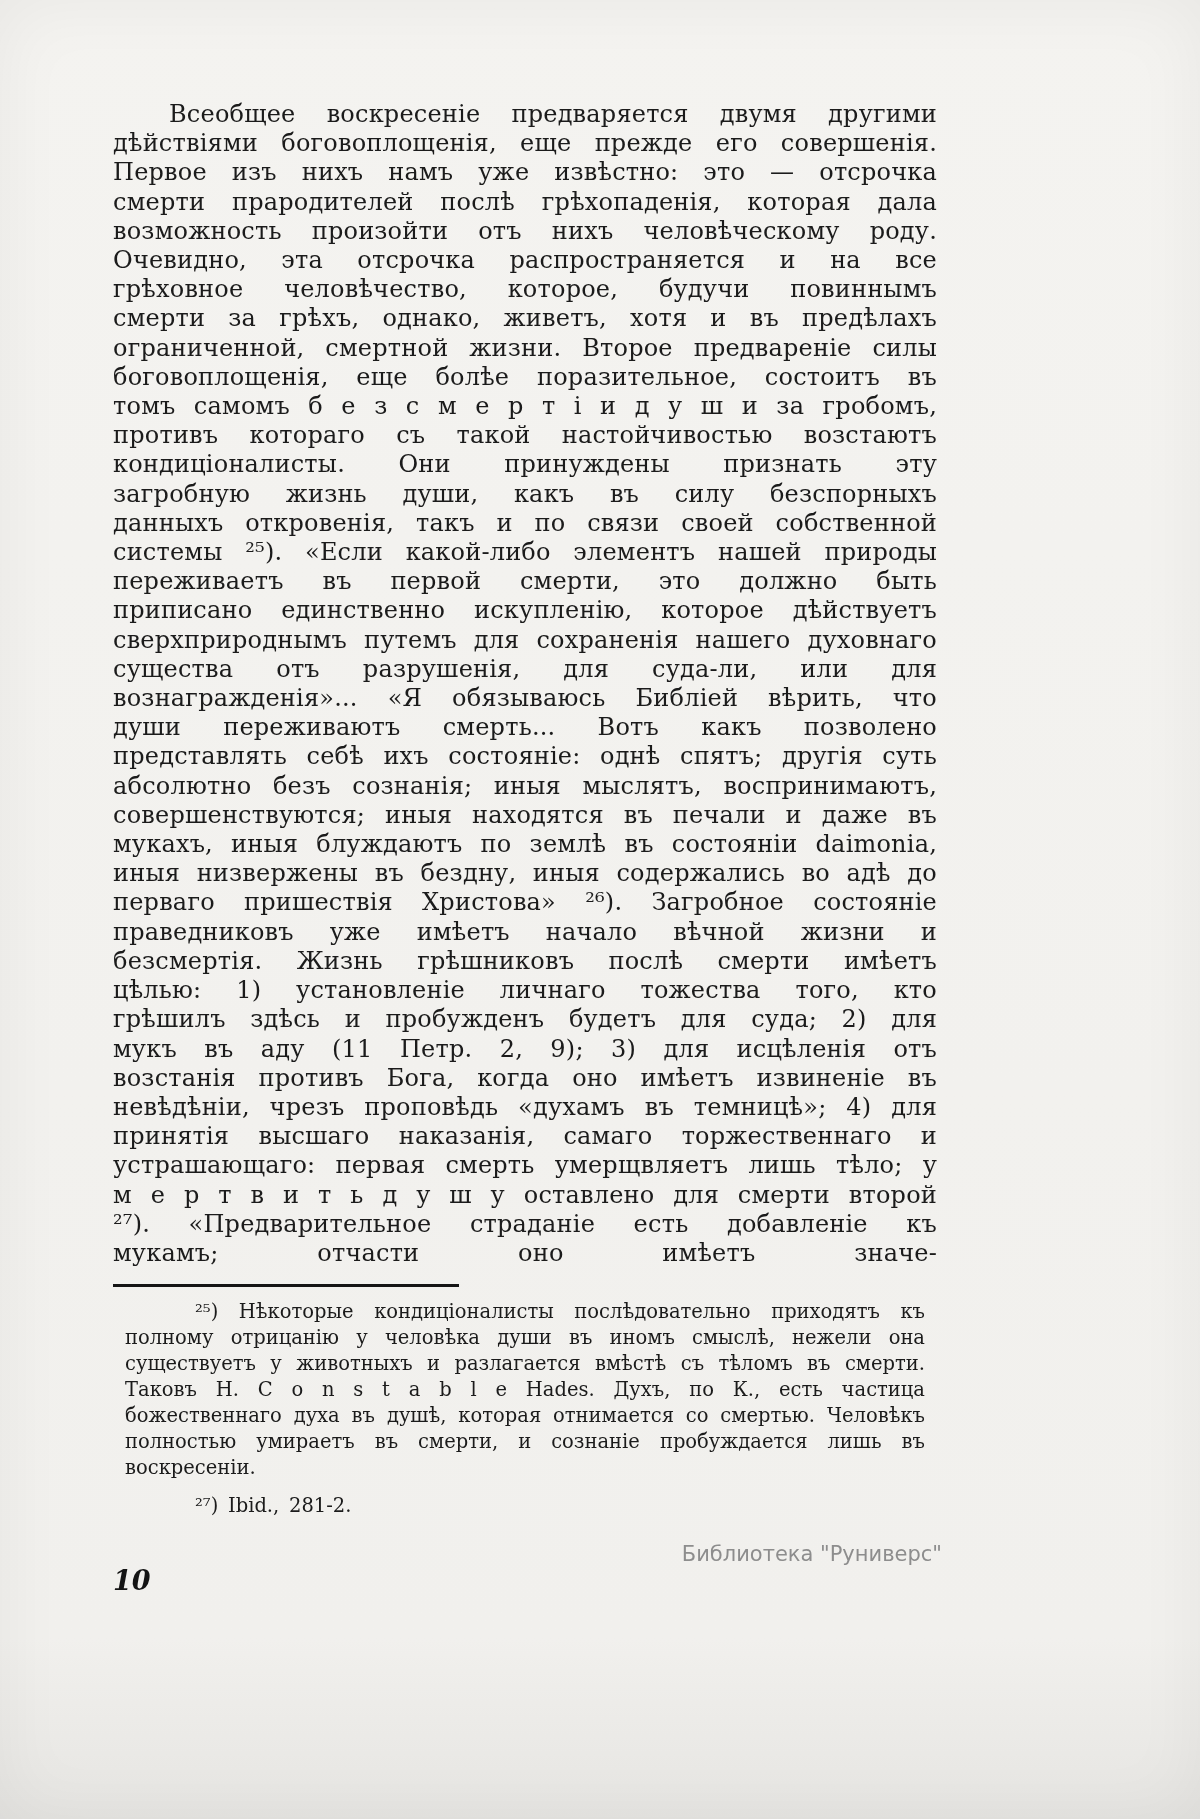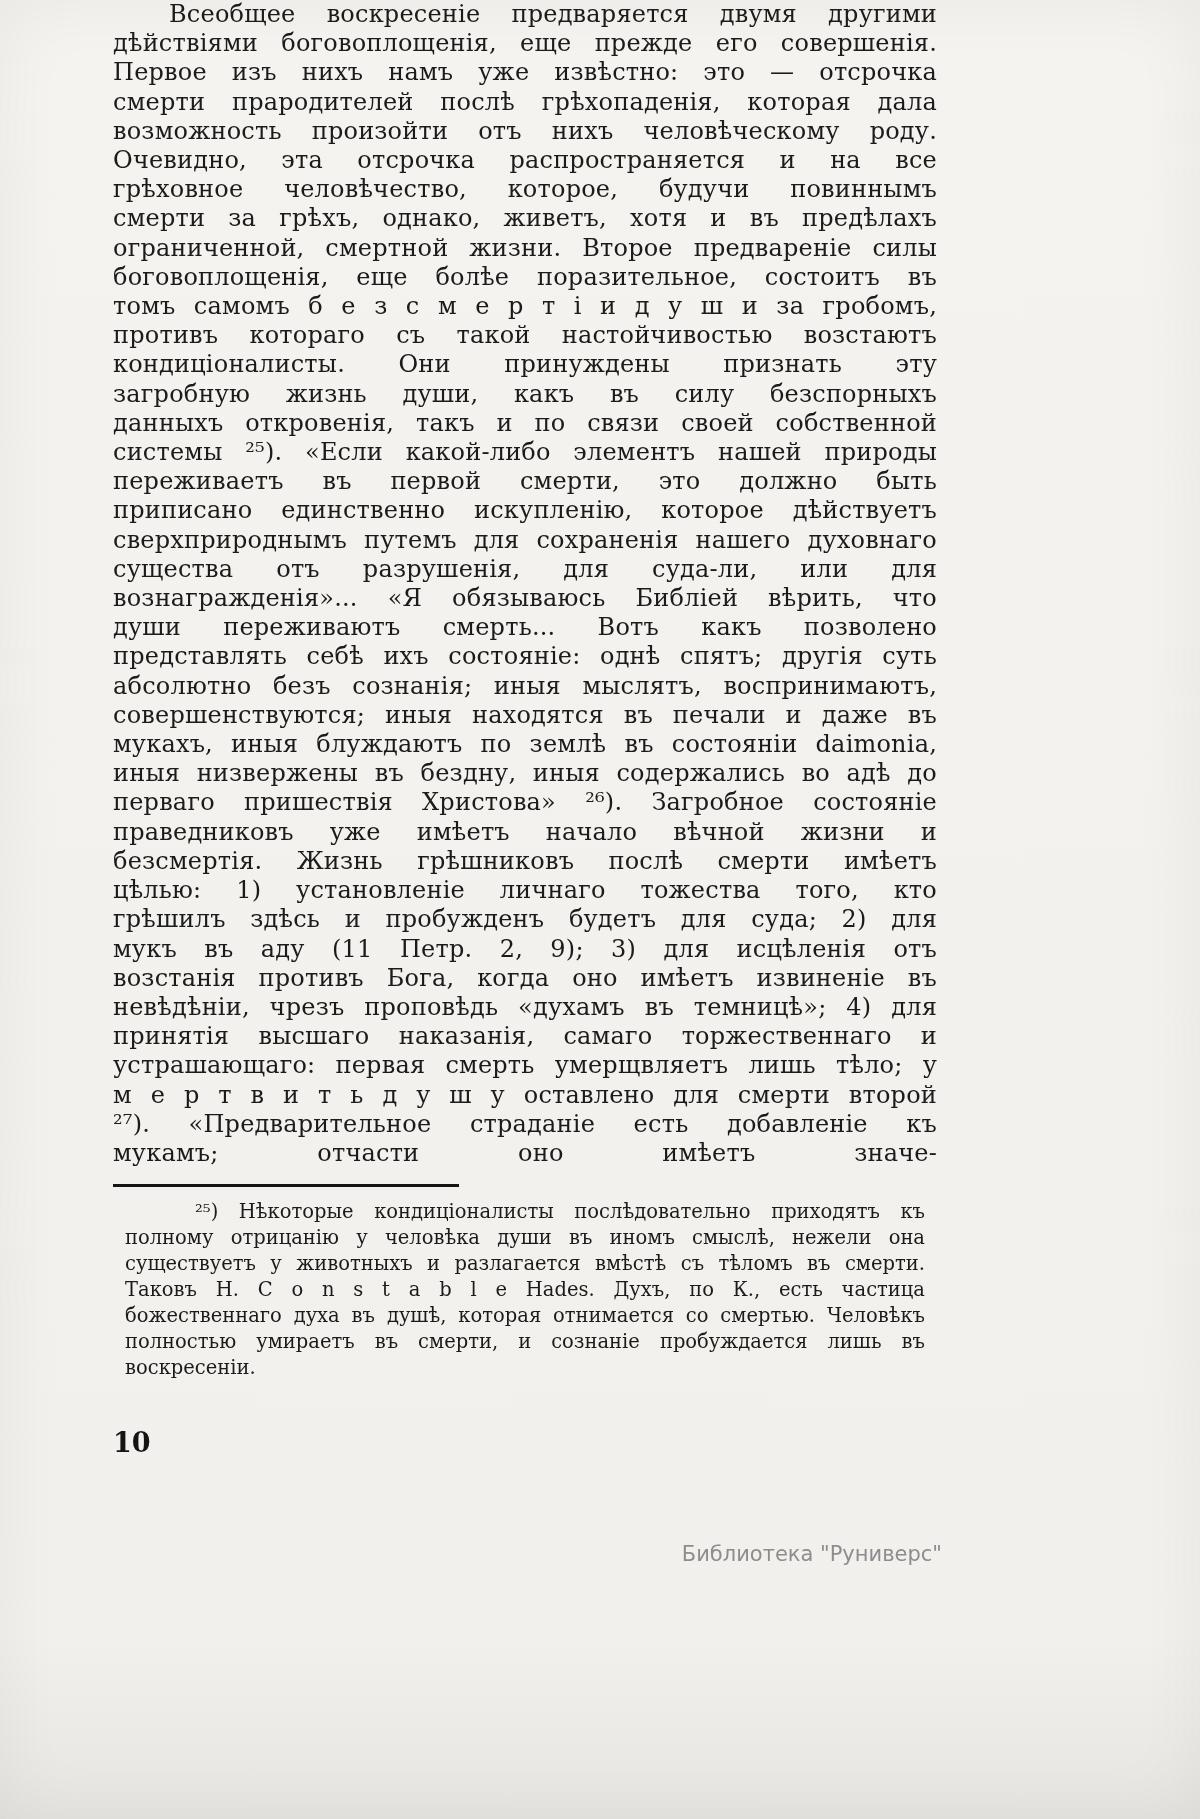--- a/index.html
+++ b/index.html
@@ -14,20 +14,21 @@
     margin: 0 auto;
     background: linear-gradient(#f4f3f0 0%, #f1f0ed 90%, #e6e5e2 100%);
     color: #1b1b1b;
     font-family: "DejaVu Serif", "Liberation Serif", serif;
     overflow: hidden;
     box-shadow: inset 0 0 70px rgba(0,0,0,0.05);
   }
   .content {
     width: 824px;
     margin-left: 113px;
+    padding-top: 100px;
   }
   .main-text {
     font-size: 24px;
     line-height: 29.2px;
     text-align: justify;
     text-align-last: justify;
     text-indent: 56px;
     word-spacing: 0.32em;
     letter-spacing: 0.2px;
   }
@@ -48,20 +49,21 @@
     text-indent: 70px;
   }
   .footnotes p.short {
     text-align: left;
   }
   .page-number {
     margin: 46px 0 0 0;
     font-size: 27px;
     font-weight: bold;
     color: #141414;
+    font-style: italic;
   }
   .watermark {
     position: absolute;
     top: 1542px;
     right: 258px;
     font-family: "DejaVu Sans", "Liberation Sans", sans-serif;
     font-size: 21px;
     color: #8d8d8d;
     white-space: nowrap;
   }
@@ -75,20 +77,24 @@
 
     <div class="main-text">Всеобщее воскресеніе предваряется двумя другими дѣйствіями боговоплощенія, еще прежде его совершенія. Первое изъ нихъ намъ уже извѣстно: это — отсрочка смерти прародителей послѣ грѣхопаденія, которая дала возможность произойти отъ нихъ человѣческому роду. Очевидно, эта отсрочка распространяется и на все грѣховное человѣчество, которое, будучи повиннымъ смерти за грѣхъ, однако, живетъ, хотя и въ предѣлахъ ограниченной, смертной жизни. Второе предвареніе силы боговоплощенія, еще болѣе поразительное, состоитъ въ томъ самомъ б е з с м е р т і и  д у ш и  за гробомъ, противъ котораго съ такой настойчивостью возстаютъ кондиціоналисты. Они принуждены признать эту загробную жизнь души, какъ въ силу безспорныхъ данныхъ откровенія, такъ и по связи своей собственной системы ²⁵). «Если какой-либо элементъ нашей природы переживаетъ въ первой смерти, это должно быть приписано единственно искупленію, которое дѣйствуетъ сверхприроднымъ путемъ для сохраненія нашего духовнаго существа отъ разрушенія, для суда-ли, или для вознагражденія»... «Я обязываюсь Библіей вѣрить, что души переживаютъ смерть... Вотъ какъ позволено представлять себѣ ихъ состояніе: однѣ спятъ; другія суть абсолютно безъ сознанія; иныя мыслятъ, воспринимаютъ, совершенствуются; иныя находятся въ печали и даже въ мукахъ, иныя блуждаютъ по землѣ въ состояніи daimonia, иныя низвержены въ бездну, иныя содержались во адѣ до перваго пришествія Христова» ²⁶). Загробное состояніе праведниковъ уже имѣетъ начало вѣчной жизни и безсмертія. Жизнь грѣшниковъ послѣ смерти имѣетъ цѣлью: 1) установленіе личнаго тожества того, кто грѣшилъ здѣсь и пробужденъ будетъ для суда; 2) для мукъ въ аду (11 Петр. 2, 9); 3) для исцѣленія отъ возстанія противъ Бога, когда оно имѣетъ извиненіе въ невѣдѣніи, чрезъ проповѣдь «духамъ въ темницѣ»; 4) для принятія высшаго наказанія, самаго торжественнаго и устрашающаго: первая смерть умерщвляетъ лишь тѣло; у м е р т в и т ь  д у ш у  оставлено для смерти второй ²⁷). «Предварительное страданіе есть добавленіе къ мукамъ; отчасти оно имѣетъ значе-</div>
 
     <div class="footnote-separator"></div>
 
     <div class="footnotes">
       <p>
         <span>²⁵)</span>
         <span>Нѣкоторые кондиціоналисты послѣдовательно приходятъ къ полному отрицанію у человѣка души въ иномъ смыслѣ, нежели она существуетъ у животныхъ и разлагается вмѣстѣ съ тѣломъ въ смерти. Таковъ H. C o n s t a b l e  Hades. Духъ, по К., есть частица божественнаго духа въ душѣ, которая отнимается со смертью. Человѣкъ полностью умираетъ въ смерти, и сознаніе пробуждается лишь въ воскресеніи.</span>
       </p>
+      <p class="short">
+        <span>²⁷)</span>
+        <span>Ibid., 281-2.</span>
+      </p>
     </div>
 
     <div class="page-number">10</div>
 
   </div>
 
   <div class="watermark">Библиотека "Руниверс"</div>
 
 </div>
 

